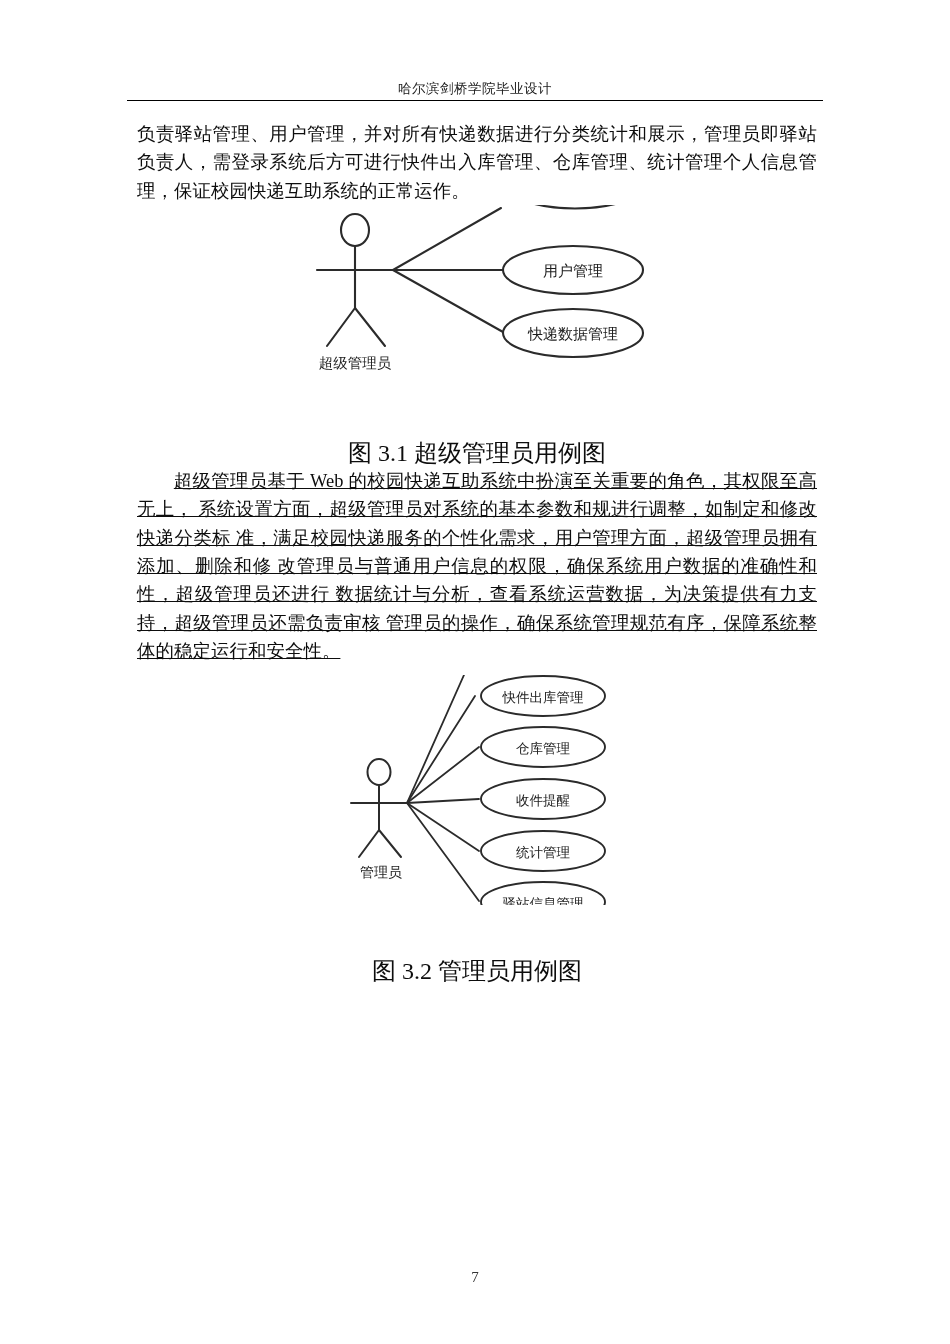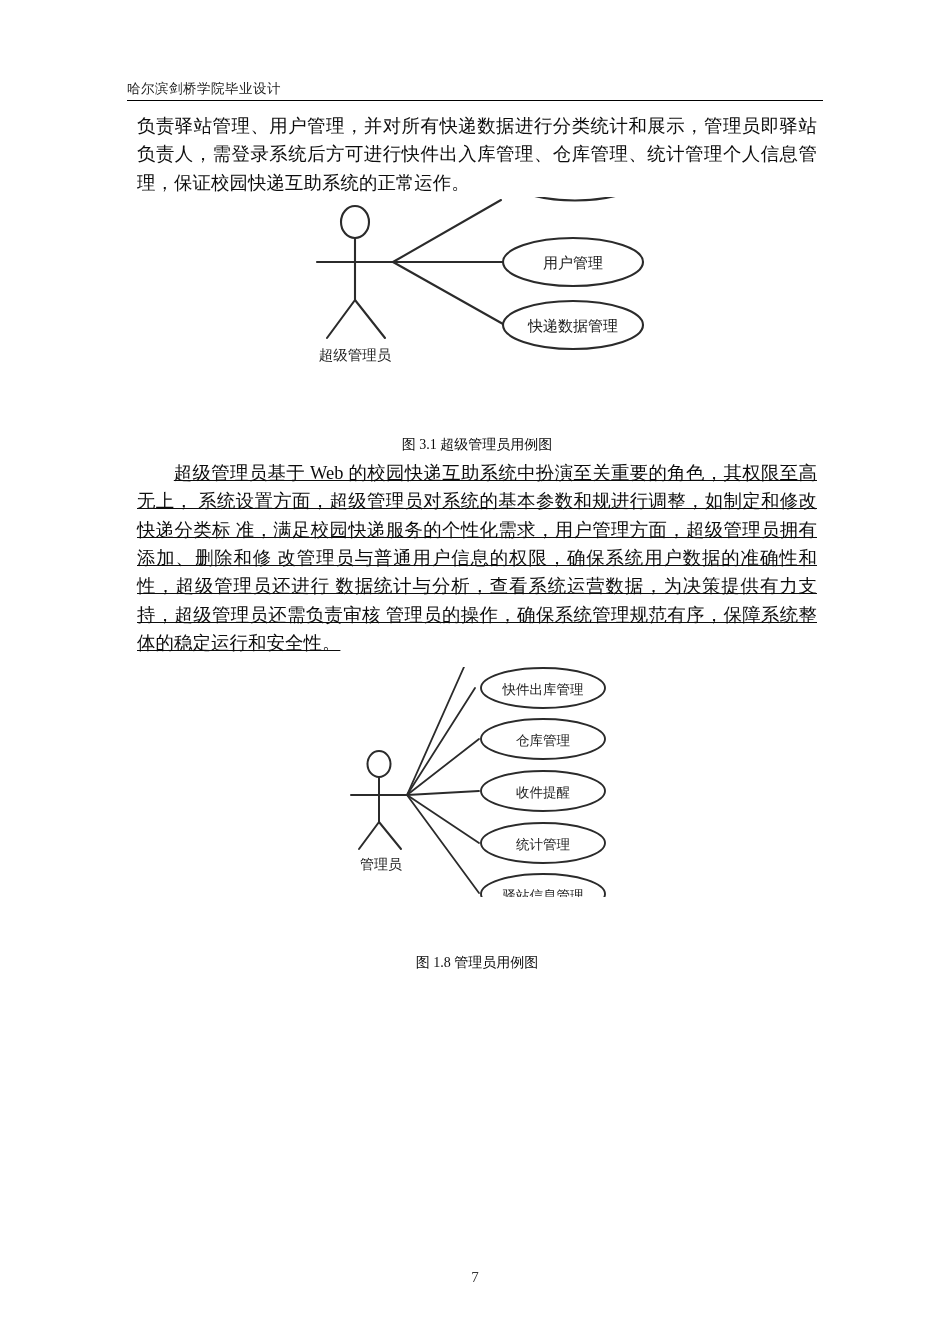--- a/index.html
+++ b/index.html
@@ -23,60 +23,60 @@
     height: 1344px;
     background: #ffffff;
   }
 
   
   .header {
     position: absolute;
     left: 127px;
     top: 80px;
     width: 696px;
-    text-align: left;
+    text-align: center;
   }
   .header-title {
     font-size: 13.5px;
     letter-spacing: 0.5px;
     color: #1a1a1a;
     line-height: 18px;
   }
   .header-rule {
     margin-top: 2px;
     border-top: 1.4px solid #000;
     width: 100%;
   }
 
   
   .content {
     position: absolute;
     left: 137px;
-    top: 112px;
+    top: 120px;
     width: 680px;
   }
 
   p.body-text {
     margin: 0;
     font-size: 18.4px;
     line-height: 28.3px;
     text-align: justify;
     text-justify: inter-character;
     letter-spacing: 0.1px;
     color: #0d0d0d;
   }
   p.body-text.indent {
     text-indent: 2em;
     text-decoration: underline;
   }
 
   .caption {
     margin: 0;
     text-align: center;
-    font-size: 14px;
+    font-size: 24px;
     line-height: 28.3px;
     color: #0d0d0d;
   }
 
   .spacer-sm { height: 14px; }
 
   
   .figure-wrap {
     width: 100%;
     display: flex;
@@ -191,20 +191,20 @@
         </g>
         <g>
           <ellipse cx="196" cy="227" rx="62" ry="20" fill="#ffffff" stroke="#2b2b2b" stroke-width="1.9"></ellipse>
           <text x="196" y="232.5" font-size="13.5" text-anchor="middle">驿站信息管理</text>
         </g>
       </svg>
     </div>
 
     <div class="spacer-sm" style="height:52px"></div>
 
-    <p class="caption">图  1.8 管理员用例图</p>
+    <p class="caption">图  3.2 管理员用例图</p>
 
 
   </div>
 
   <div class="page-number">7</div>
 
 </div>
 
 </body></html>

